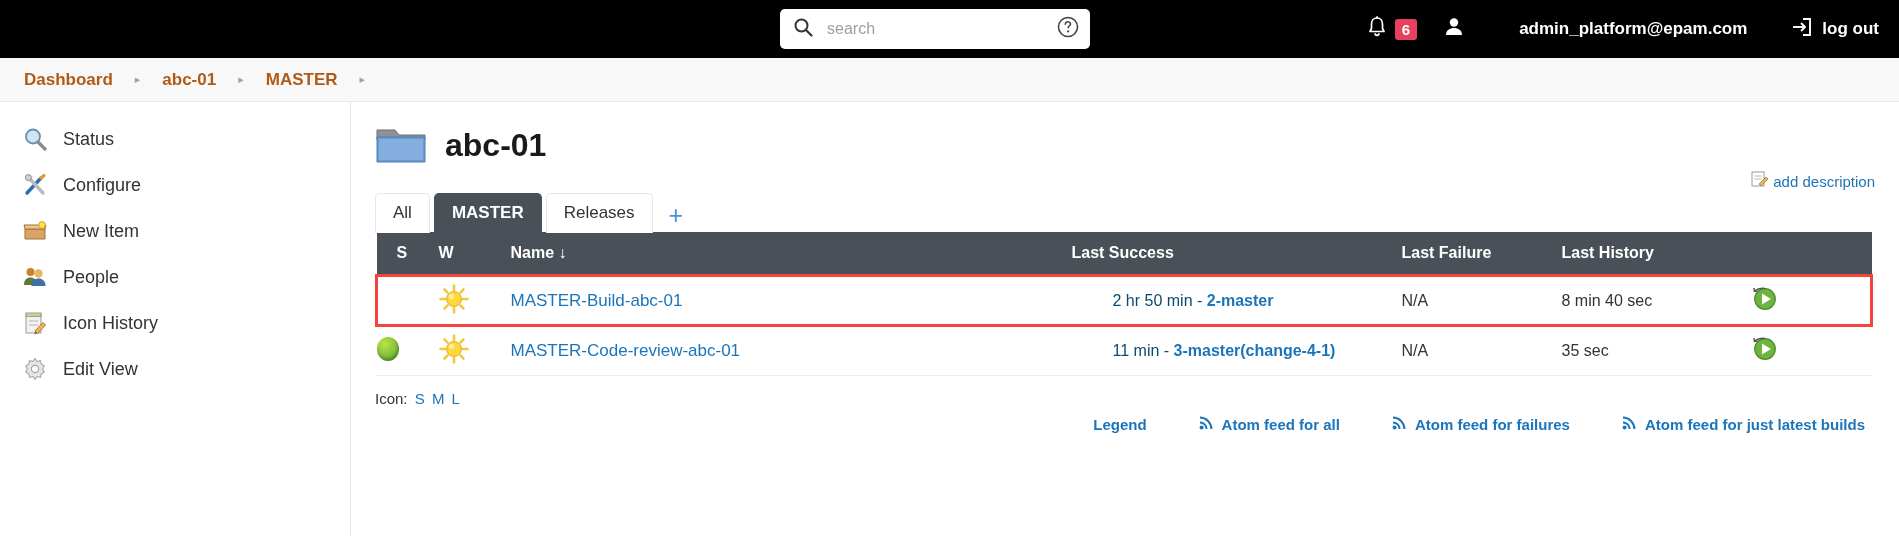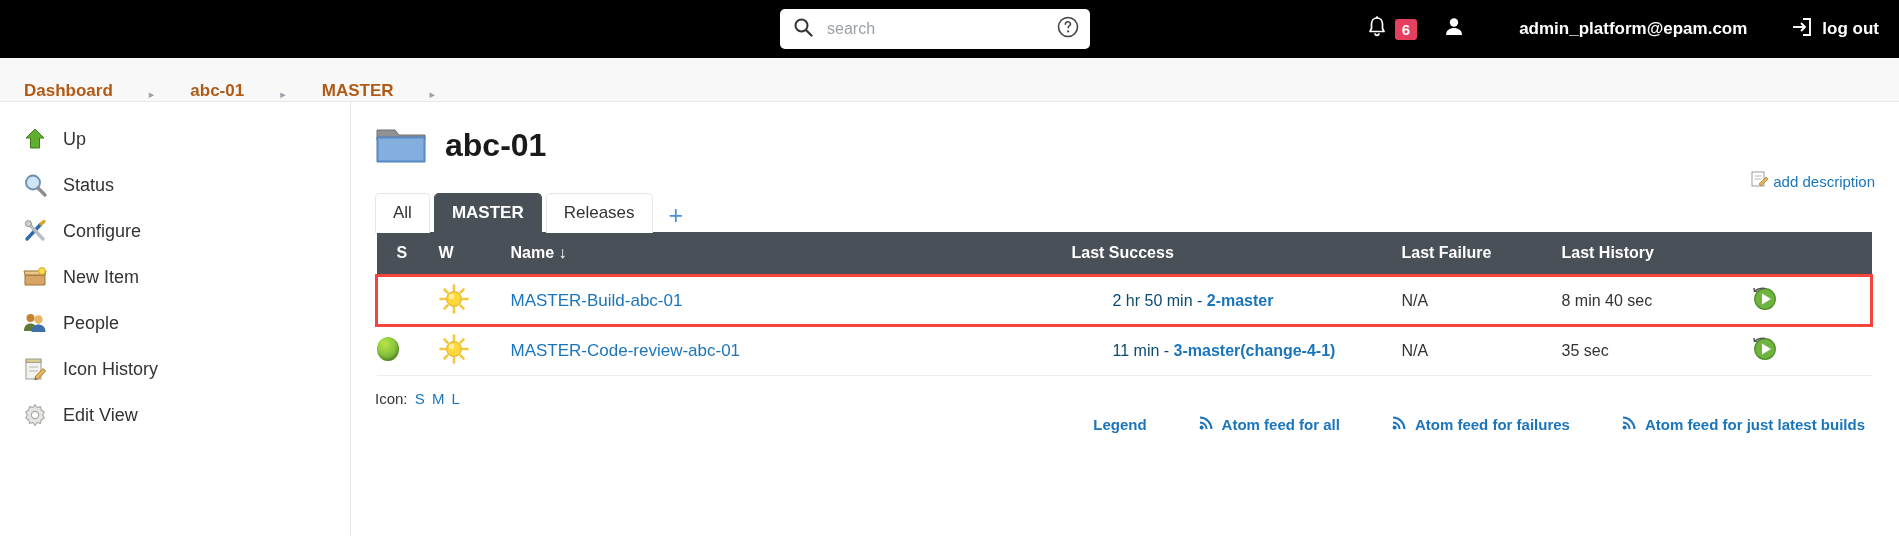--- a/index.html
+++ b/index.html
@@ -45,21 +45,21 @@
     border-radius:3px; padding:1px 7px; line-height:19px; min-width:22px; text-align:center;
   }
   .user-box { display:flex; align-items:center; gap:10px; margin-right:42px; cursor:pointer; }
   .user-name { color:#fff; font-size:17px; font-weight:bold;margin-left:44px; }
   .logout-box { display:flex; align-items:center; gap:9px; cursor:pointer; }
   .logout-text { color:#fff; font-size:17px; font-weight:bold; }
 
   
   .crumbbar {
     height:44px; background:#f8f8f8; border-bottom:1px solid #e8e8e8;
-    display:flex; align-items:flex-end; padding-left:22px; gap:16px;
+    display:flex; align-items:center; padding-left:22px; gap:2px;
   }
   .crumb {
     color:#b05a16; font-size:17px; font-weight:bold; cursor:pointer;
     padding:0 2px; text-decoration:none;
   }
   .crumb-sep {
     color:#9aa3ad; font-size:11px; margin:0 18px; user-select:none;
   }
 
   
@@ -218,28 +218,20 @@
   <span class="crumb">abc-01</span>
   <span class="crumb-sep">▸</span>
   <span class="crumb">MASTER</span>
   <span class="crumb-sep">▸</span>
 </div>
 
 <div class="main">
 
   <div class="sidebar">
 
-    <div class="side-item">
-      <span class="side-ico">
-        <svg width="26" height="26" viewBox="0 0 26 26">
-          <path d="M13 3 L22 12 H17.5 V22 H8.5 V12 H4 Z" fill="#5fae2e" stroke="#3d7d1c" stroke-width="1"></path>
-        </svg>
-      </span>
-      <span class="side-label">Up</span>
-    </div>
 
     <div class="side-item">
       <span class="side-ico">
         <svg width="26" height="26" viewBox="0 0 26 26">
           <circle cx="11" cy="10.5" r="7" fill="#cfe4f5" stroke="#6d8fae" stroke-width="1.8"></circle>
           <line x1="16" y1="16" x2="23" y2="23" stroke="#8c8c8c" stroke-width="3.4" stroke-linecap="round"></line>
         </svg>
       </span>
       <span class="side-label">Status</span>
     </div>

